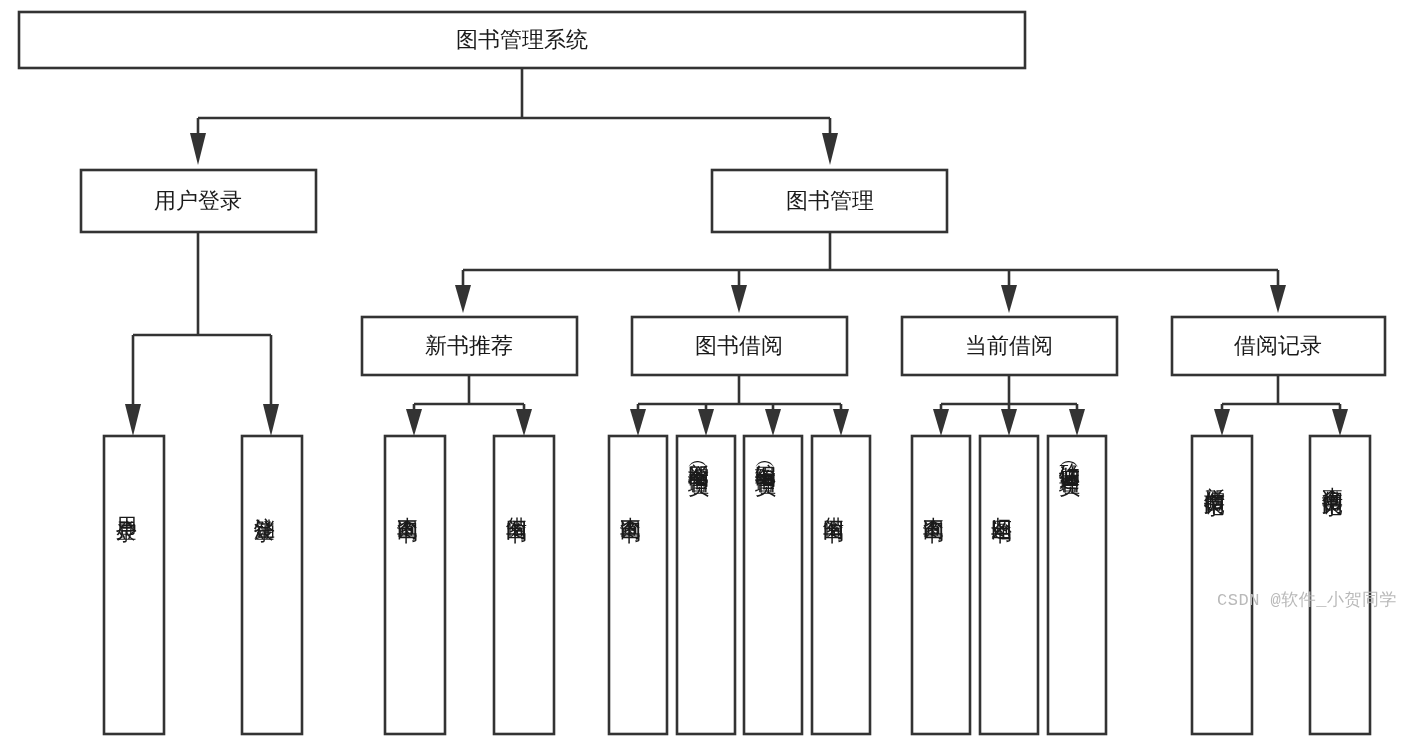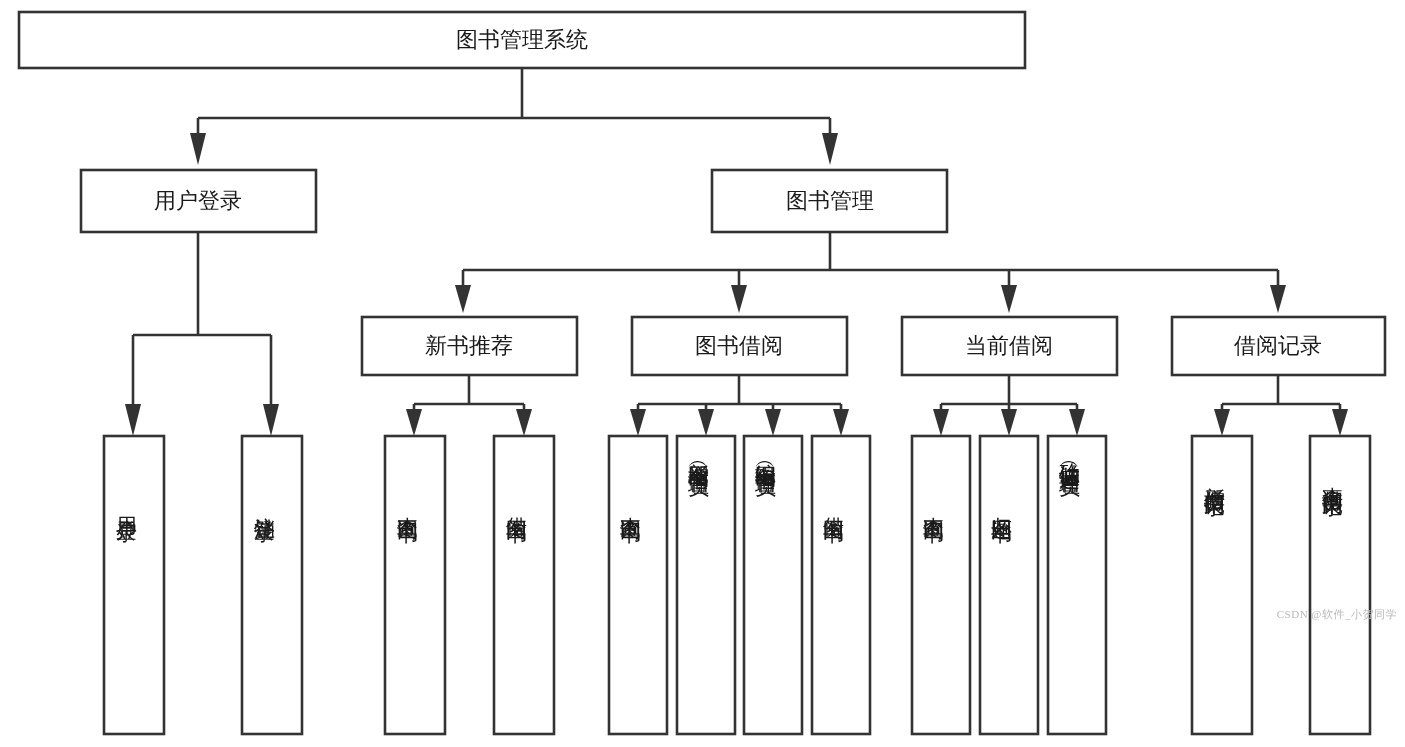--- a/index.html
+++ b/index.html
@@ -54,24 +54,24 @@
     font-family: "DejaVu Sans", "Liberation Sans", sans-serif;
     font-size: 21px;
     line-height: 1.22;
     letter-spacing: 2px;
     white-space: nowrap;
     pointer-events: none;
   }
   .watermark {
     position: absolute;
     right: 8px;
-    bottom: 5px;
+    bottom: 16px;
     color: #b9b9b9;
-    font-size: 11px;
-    font-family: Liberation Serif, serif;
+    font-size: 17px;
+    font-family: Liberation Mono, monospace;
     letter-spacing: 0.5px;
     white-space: nowrap;
   }
 </style>
 </head>
 <body>
 
 <div id="diagram-root">
 
   <svg width="1405" height="747" viewBox="0 0 1405 747">

